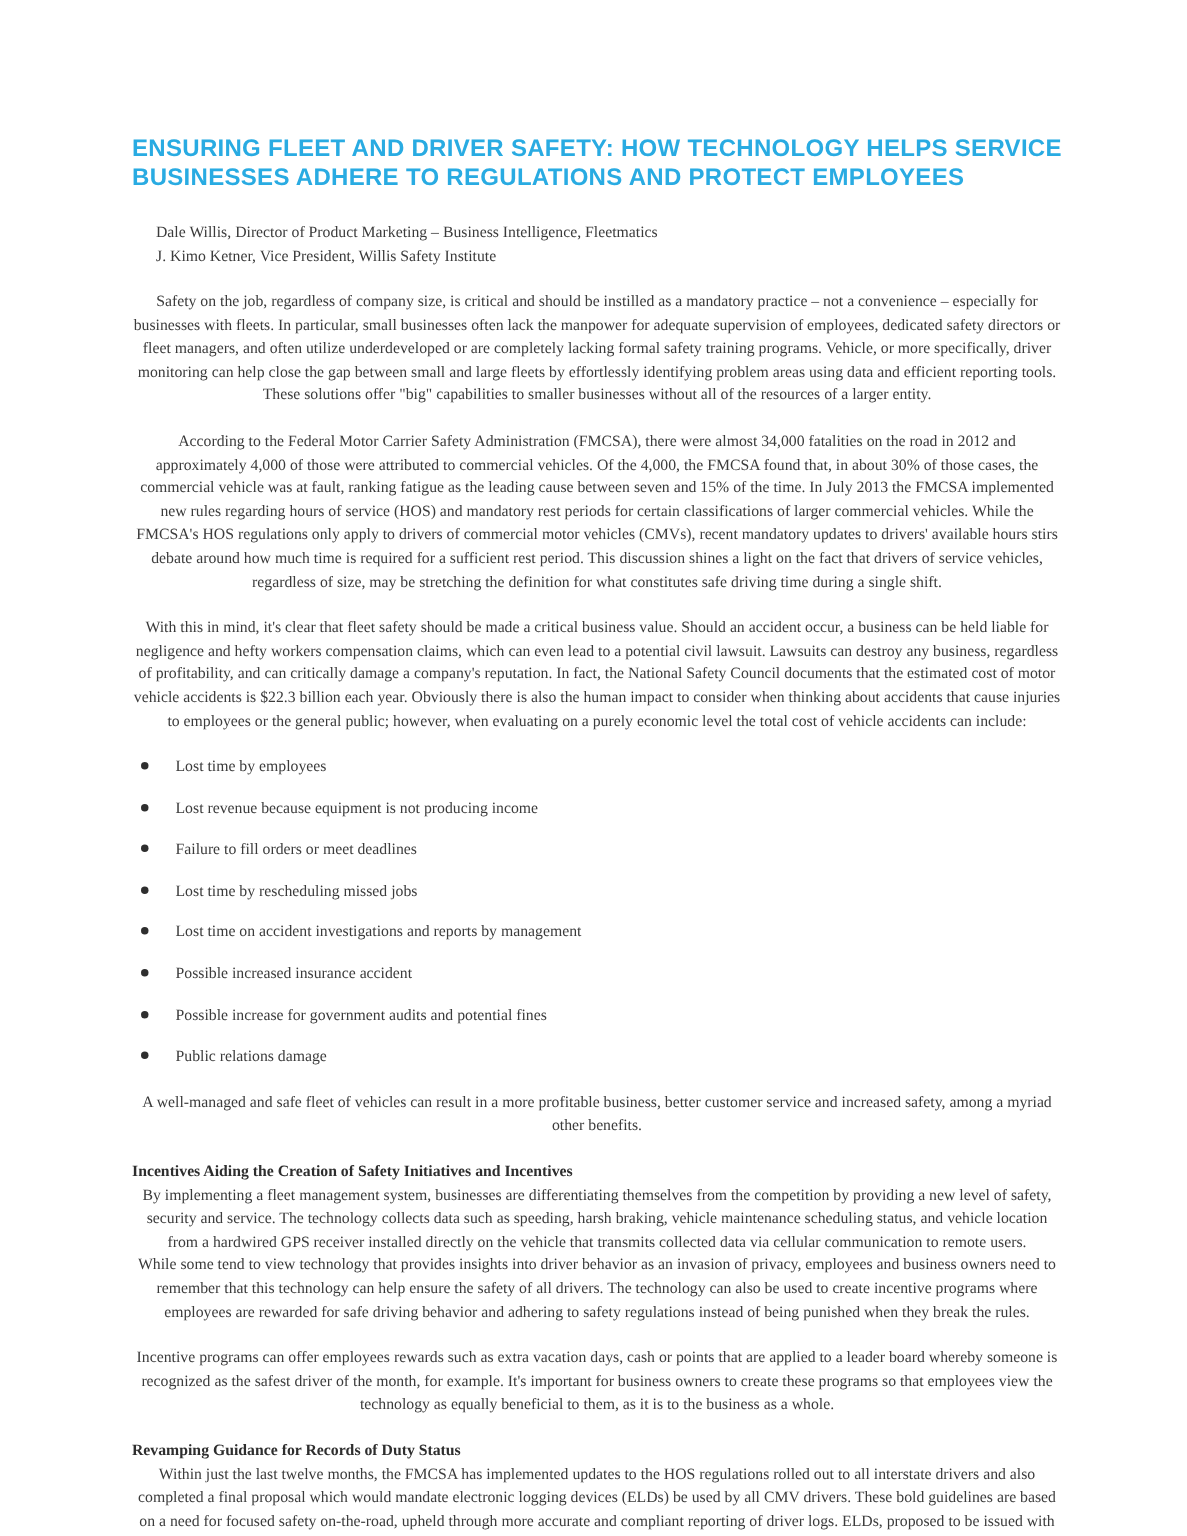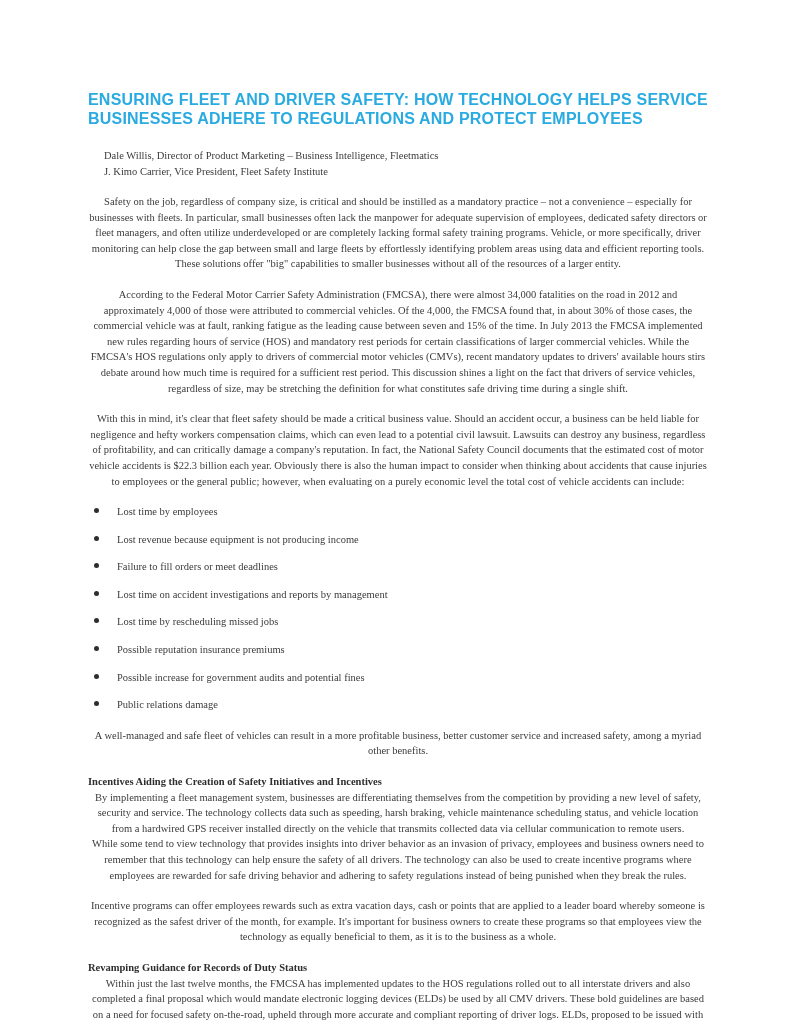--- a/index.html
+++ b/index.html
@@ -80,36 +80,36 @@
 </head>
 <body>
 
 <div class="page">
   <div class="content">
 
     <h1 class="doc-title">ENSURING FLEET AND DRIVER SAFETY: HOW TECHNOLOGY HELPS SERVICE BUSINESSES ADHERE TO REGULATIONS AND PROTECT EMPLOYEES</h1>
 
     <div class="authors">
       <p class="author-line">Dale Willis, Director of Product Marketing – Business Intelligence, Fleetmatics</p>
-      <p class="author-line">J. Kimo Carrier, Vice President, Fleet Safety Institute</p>
+      <p class="author-line">J. Kimo Ketner, Vice President, Willis Safety Institute</p>
     </div>
 
     <p class="body-para">Safety on the job, regardless of company size, is critical and should be instilled as a mandatory practice – not a convenience – especially for businesses with fleets. In particular, small businesses often lack the manpower for adequate supervision of employees, dedicated safety directors or fleet managers, and often utilize underdeveloped or are completely lacking formal safety training programs. Vehicle, or more specifically, driver monitoring can help close the gap between small and large fleets by effortlessly identifying problem areas using data and efficient reporting tools. These solutions offer "big" capabilities to smaller businesses without all of the resources of a larger entity.</p>
 
     <p class="body-para">According to the Federal Motor Carrier Safety Administration (FMCSA), there were almost 34,000 fatalities on the road in 2012 and approximately 4,000 of those were attributed to commercial vehicles. Of the 4,000, the FMCSA found that, in about 30% of those cases, the commercial vehicle was at fault, ranking fatigue as the leading cause between seven and 15% of the time. In July 2013 the FMCSA implemented new rules regarding hours of service (HOS) and mandatory rest periods for certain classifications of larger commercial vehicles. While the FMCSA's HOS regulations only apply to drivers of commercial motor vehicles (CMVs), recent mandatory updates to drivers' available hours stirs debate around how much time is required for a sufficient rest period. This discussion shines a light on the fact that drivers of service vehicles, regardless of size, may be stretching the definition for what constitutes safe driving time during a single shift.</p>
 
     <p class="body-para">With this in mind, it's clear that fleet safety should be made a critical business value. Should an accident occur, a business can be held liable for negligence and hefty workers compensation claims, which can even lead to a potential civil lawsuit. Lawsuits can destroy any business, regardless of profitability, and can critically damage a company's reputation. In fact, the National Safety Council documents that the estimated cost of motor vehicle accidents is $22.3 billion each year. Obviously there is also the human impact to consider when thinking about accidents that cause injuries to employees or the general public; however, when evaluating on a purely economic level the total cost of vehicle accidents can include:</p>
 
     <ul class="accident-cost-list">
       <li><span class="bullet-dot"></span><span>Lost time by employees</span></li>
       <li><span class="bullet-dot"></span><span>Lost revenue because equipment is not producing income</span></li>
       <li><span class="bullet-dot"></span><span>Failure to fill orders or meet deadlines</span></li>
+      <li><span class="bullet-dot"></span><span>Lost time by rescheduling missed jobs</span></li>
       <li><span class="bullet-dot"></span><span>Lost time on accident investigations and reports by management</span></li>
-      <li><span class="bullet-dot"></span><span>Lost time by rescheduling missed jobs</span></li>
-      <li><span class="bullet-dot"></span><span>Possible reputation insurance premiums</span></li>
+      <li><span class="bullet-dot"></span><span>Possible increased insurance accident</span></li>
       <li><span class="bullet-dot"></span><span>Possible increase for government audits and potential fines</span></li>
       <li><span class="bullet-dot"></span><span>Public relations damage</span></li>
     </ul>
 
     <p class="body-para">A well-managed and safe fleet of vehicles can result in a more profitable business, better customer service and increased safety, among a myriad other benefits.</p>
 
     <h2 class="section-heading">Incentives Aiding the Creation of Safety Initiatives and Incentives</h2>
 
     <p class="body-para no-gap">By implementing a fleet management system, businesses are differentiating themselves from the competition by providing a new level of safety, security and service. The technology collects data such as speeding, harsh braking, vehicle maintenance scheduling status, and vehicle location from a hardwired GPS receiver installed directly on the vehicle that transmits collected data via cellular communication to remote users.</p>
 

